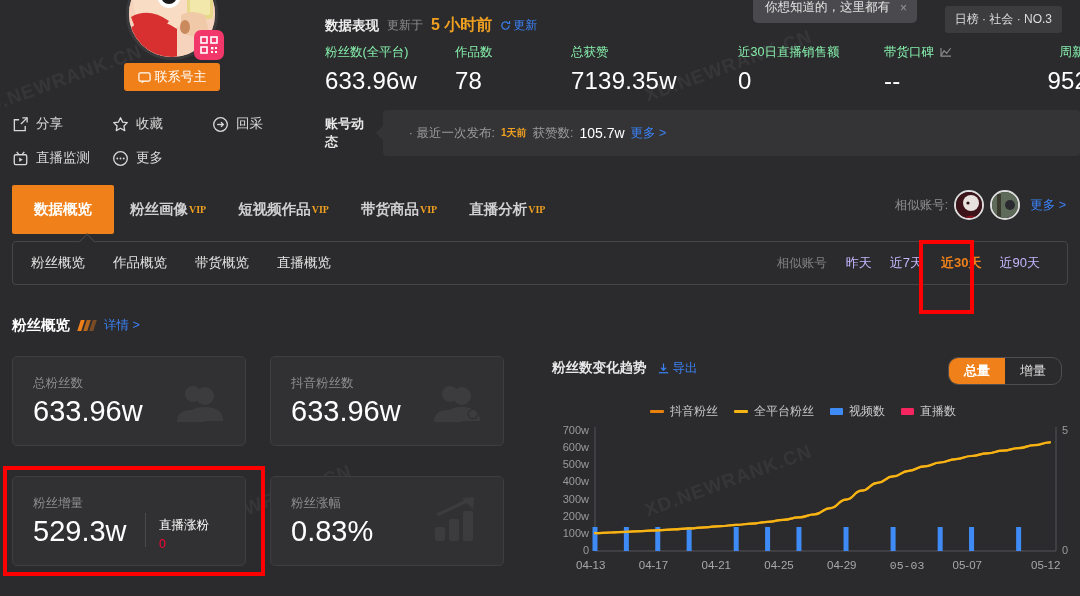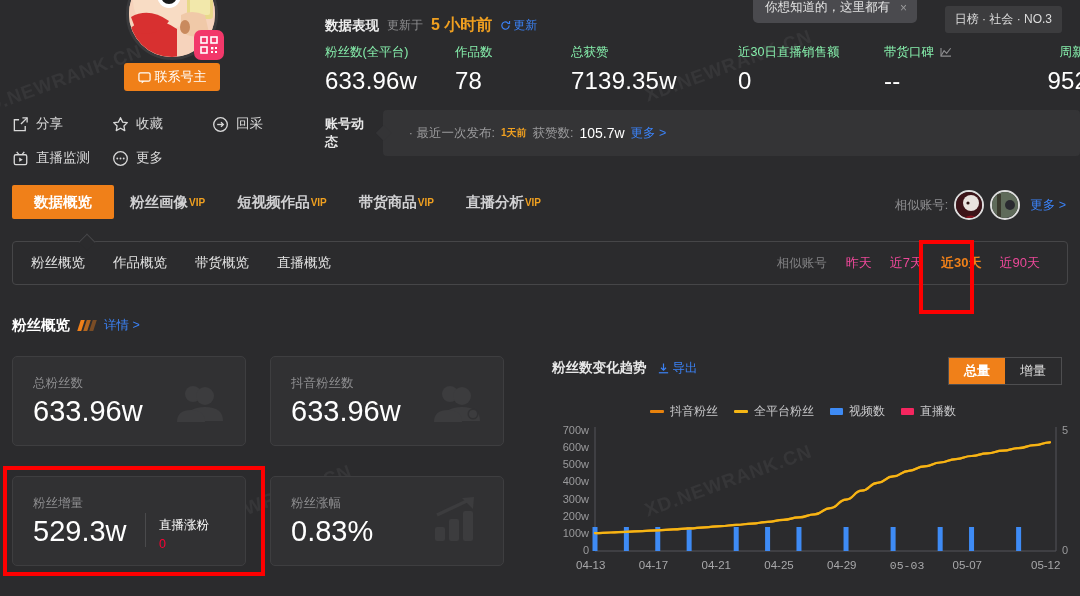--- a/index.html
+++ b/index.html
@@ -102,23 +102,23 @@
     background: #3c3c3e; border-radius: 3px;
     padding: 5px 10px; font-size: 12px; color: #ddd; cursor: pointer;
   }
 
   
   .main-tabs {
     position: absolute; left: 12px; top: 185px;
     display: flex; align-items: stretch;
   }
   .mtab {
-    height: 34px; display: flex; align-items: center; justify-content: center;
+    height: 49px; display: flex; align-items: center; justify-content: center;
     padding: 0 16px; font-size: 14.5px; font-weight: 700; color: #d0d0d2;
-    cursor: pointer; position: relative;
+    cursor: pointer; position: relative; font-family: Liberation Serif, serif;
   }
   .mtab.active { background: #f08019; color: #fff; padding: 0 22px; border-radius: 2px; }
   .vip { font-size: 10px; color: #f0a020; font-weight: 700; margin-left: 1px; vertical-align: 2px; }
 
   .similar {
     position: absolute; right: 14px; top: 190px;
     display: flex; align-items: center; gap: 6px;
   }
   .sim-label { font-size: 12.5px; color: #8e8e90; }
   .sim-av { width: 30px; height: 30px; border-radius: 50%; border: 2px solid #ddd; overflow: hidden; cursor: pointer; }
@@ -137,21 +137,21 @@
     border-left: 1px solid #464648; border-top: 1px solid #464648;
     transform: rotate(45deg);
   }
   .stab {
     font-size: 13.5px; color: #e4e4e4; cursor: pointer;
     padding: 0 14px; font-weight: 400;
   }
   .stab:first-child { padding-left: 18px; }
   .range-wrap { margin-left: auto; display: flex; align-items: center; padding-right: 18px; gap: 0; }
   .range-label { font-size: 12.5px; color: #818183; margin-right: 10px; }
-  .range { font-size: 13px; color: #ec4899; cursor: pointer; padding: 0 9px; }
+  .range { font-size: 13px; color: #c4b5fd; cursor: pointer; padding: 0 9px; }
   .range.active { color: #f08019; font-weight: 700; }
 
   
   .redbox { position: absolute; border: 4px solid #fe0000; pointer-events: none; }
 
   
   .fo-head { position: absolute; left: 12px; top: 316px; display: flex; align-items: center; gap: 9px; }
   .fo-title { font-size: 14.5px; font-weight: 700; color: #fff; }
   .fo-slashes { display: flex; gap: 2px; }
   .fo-slashes i { display: block; width: 4px; height: 11px; background: #f08019; transform: skewX(-18deg); }
@@ -169,21 +169,21 @@
   .card-icon { position: absolute; right: 22px; top: 26px; opacity: 1; }
   .card-sub { position: absolute; left: 146px; top: 40px; }
   .card-sub-divider { position: absolute; left: 132px; top: 36px; width: 1px; height: 34px; background: #4a4a4c; }
   .card-sub-label { font-size: 12.5px; color: #ffffff; }
   .card-sub-val { font-size: 12.5px; color: #fe0033; margin-top: 3px; }
 
   
   .chart-head { position: absolute; left: 552px; top: 359px; display: flex; align-items: center; gap: 10px; }
   .ch-title { font-size: 13.5px; font-weight: 700; color: #e8e8e8; }
   .ch-export { font-size: 12.5px; color: #3b82f6; cursor: pointer; display: inline-flex; align-items: center; gap: 3px; }
-  .toggle { position: absolute; right: 18px; top: 357px; display: flex; border: 1px solid #4e4e50; border-radius: 0; overflow: hidden; }
+  .toggle { position: absolute; right: 18px; top: 357px; display: flex; border: 1px solid #4e4e50; border-radius: 10px; overflow: hidden; }
   .tg { width: 56px; height: 26px; display: flex; align-items: center; justify-content: center; font-size: 13px; color: #dcdcdc; cursor: pointer; }
   .tg.active { background: #f08019; color: #fff; font-weight: 700; }
 
   .legend { position: absolute; left: 650px; top: 403px; display: flex; gap: 16px; align-items: center; }
   .lg { display: flex; align-items: center; gap: 6px; font-size: 12px; color: #c8c8ca; cursor: pointer; }
   .lg-line { width: 14px; height: 3px; border-radius: 1px; }
   .lg-bar { width: 13px; height: 7px; border-radius: 1px; }
 
   .plot { position: absolute; left: 552px; top: 425px; width: 516px; height: 150px; }
   .ylab, .y2lab { position: absolute; font-size: 11px; color: #9a9a9c; }

